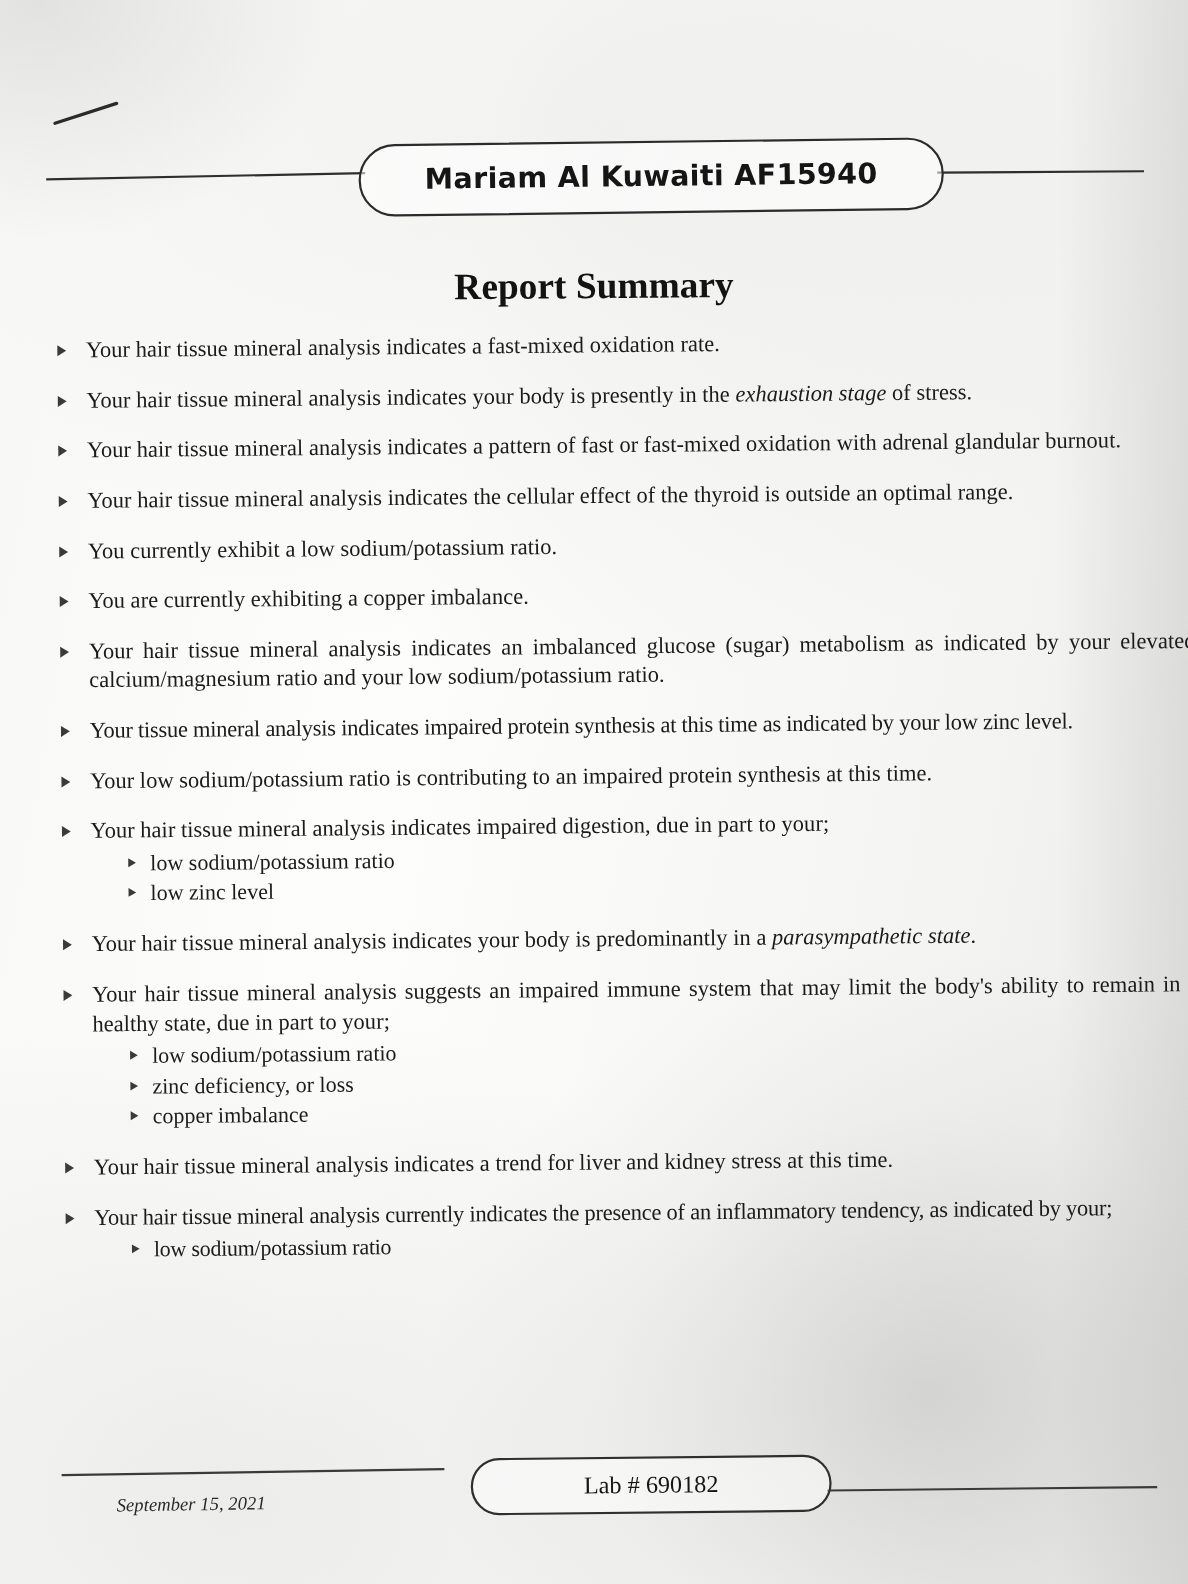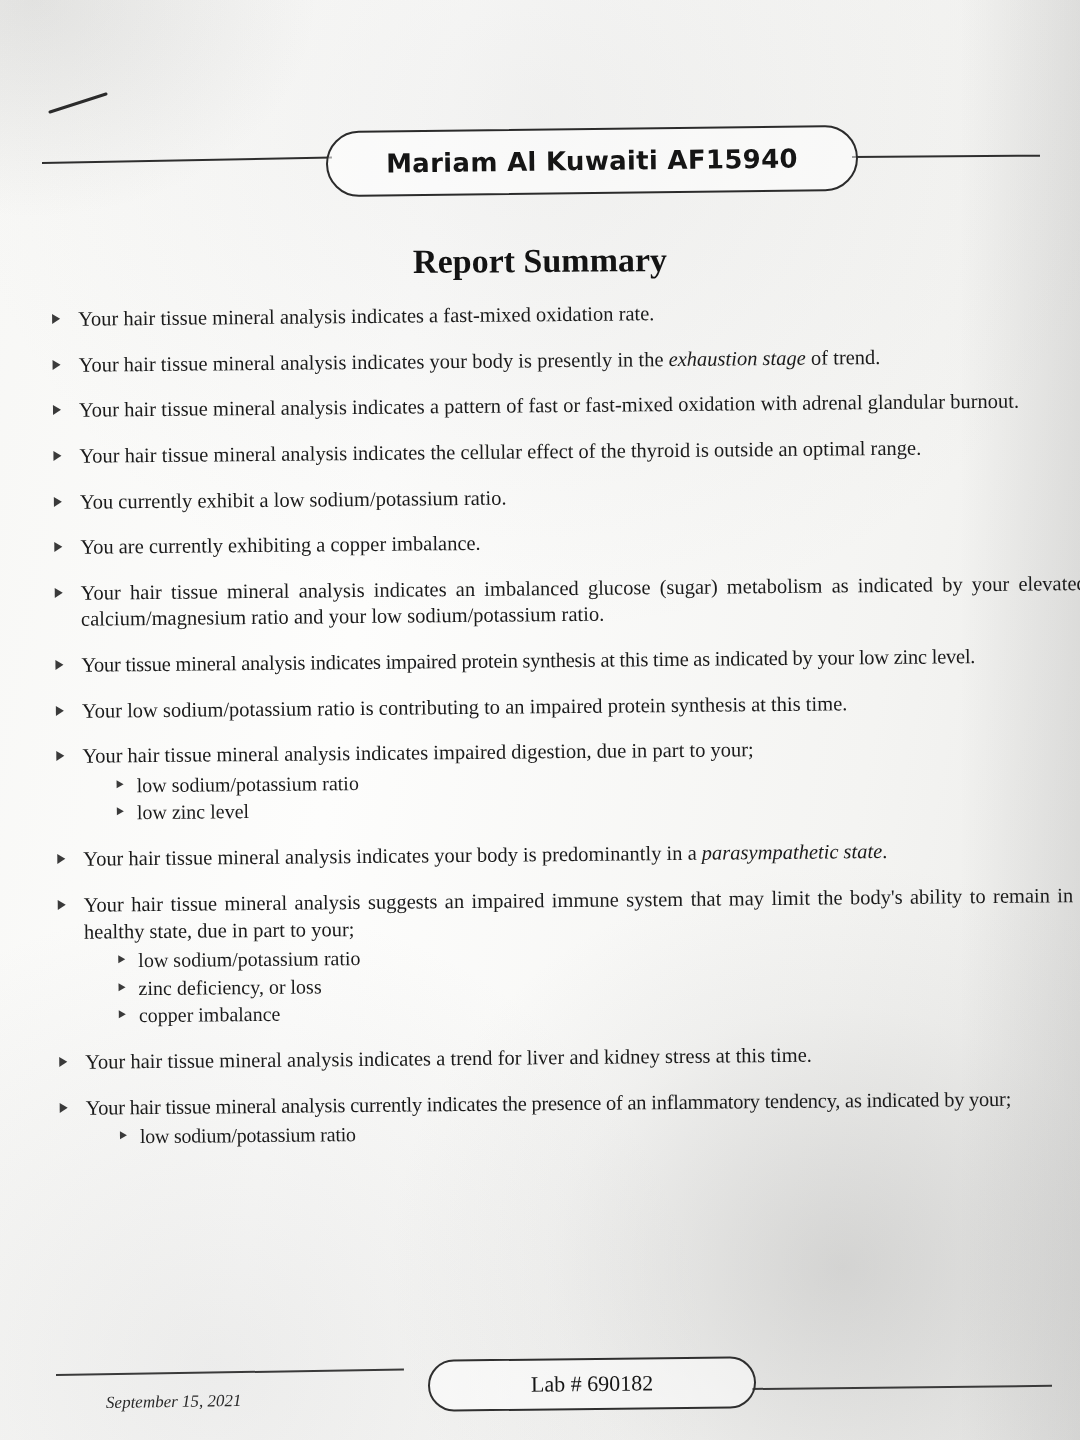--- a/index.html
+++ b/index.html
@@ -174,21 +174,21 @@
   }
   .it { font-style: italic; }
 
   
   li.condensed { letter-spacing: -0.25px; }
 
   
   .footer {
     position: absolute;
     left: 0;
-    top: 1356px;
+    top: 1322px;
     width: 958px;
     height: 68px;
   }
   .f-rule-left {
     position: absolute;
     left: 56px;
     top: 18px;
     width: 348px;
     height: 2px;
     background: #3a3a3a;
@@ -252,21 +252,21 @@
     <div class="name-capsule">
       <span>Mariam Al Kuwaiti AF15940</span>
     </div>
   </div>
 
   <div class="doc-title">Report Summary</div>
 
   <div class="content">
     <ul class="bullets" id="summary-list">
         <li><span class="tri"></span><span>Your hair tissue mineral analysis indicates a fast-mixed oxidation rate.</span></li>
-        <li><span class="tri"></span><span><span>Your hair tissue mineral analysis indicates your body is presently in the </span><span class="it">exhaustion stage</span><span> of trend.</span></span></li>
+        <li><span class="tri"></span><span><span>Your hair tissue mineral analysis indicates your body is presently in the </span><span class="it">exhaustion stage</span><span> of stress.</span></span></li>
         <li><span class="tri"></span><span>Your hair tissue mineral analysis indicates a pattern of fast or fast-mixed oxidation with adrenal glandular burnout.</span></li>
         <li><span class="tri"></span><span>Your hair tissue mineral analysis indicates the cellular effect of the thyroid is outside an optimal range.</span></li>
         <li><span class="tri"></span><span>You currently exhibit a low sodium/potassium ratio.</span></li>
         <li><span class="tri"></span><span>You are currently exhibiting a copper imbalance.</span></li>
         <li><span class="tri"></span><span>Your hair tissue mineral analysis indicates an imbalanced glucose (sugar) metabolism as indicated by your elevated calcium/magnesium ratio and your low sodium/potassium ratio.</span></li>
         <li class="condensed"><span class="tri"></span><span>Your tissue mineral analysis indicates impaired protein synthesis at this time as indicated by your low zinc level.</span></li>
         <li><span class="tri"></span><span>Your low sodium/potassium ratio is contributing to an impaired protein synthesis at this time.</span></li>
         <li><span class="tri"></span><span>Your hair tissue mineral analysis indicates impaired digestion, due in part to your;</span><ul class="sub">
             <li><span class="tri"></span><span>low sodium/potassium ratio</span></li>
             <li><span class="tri"></span><span>low zinc level</span></li>

